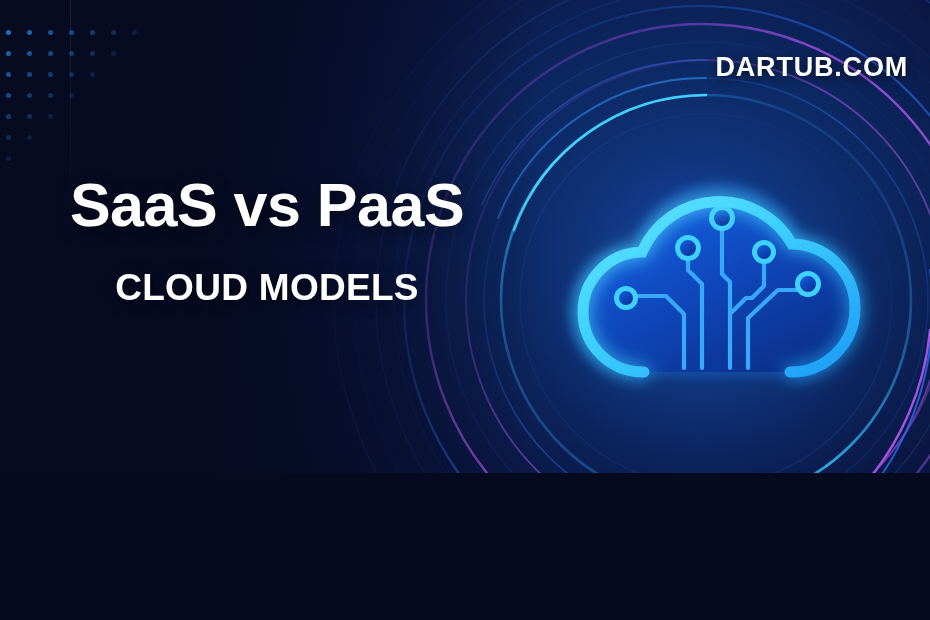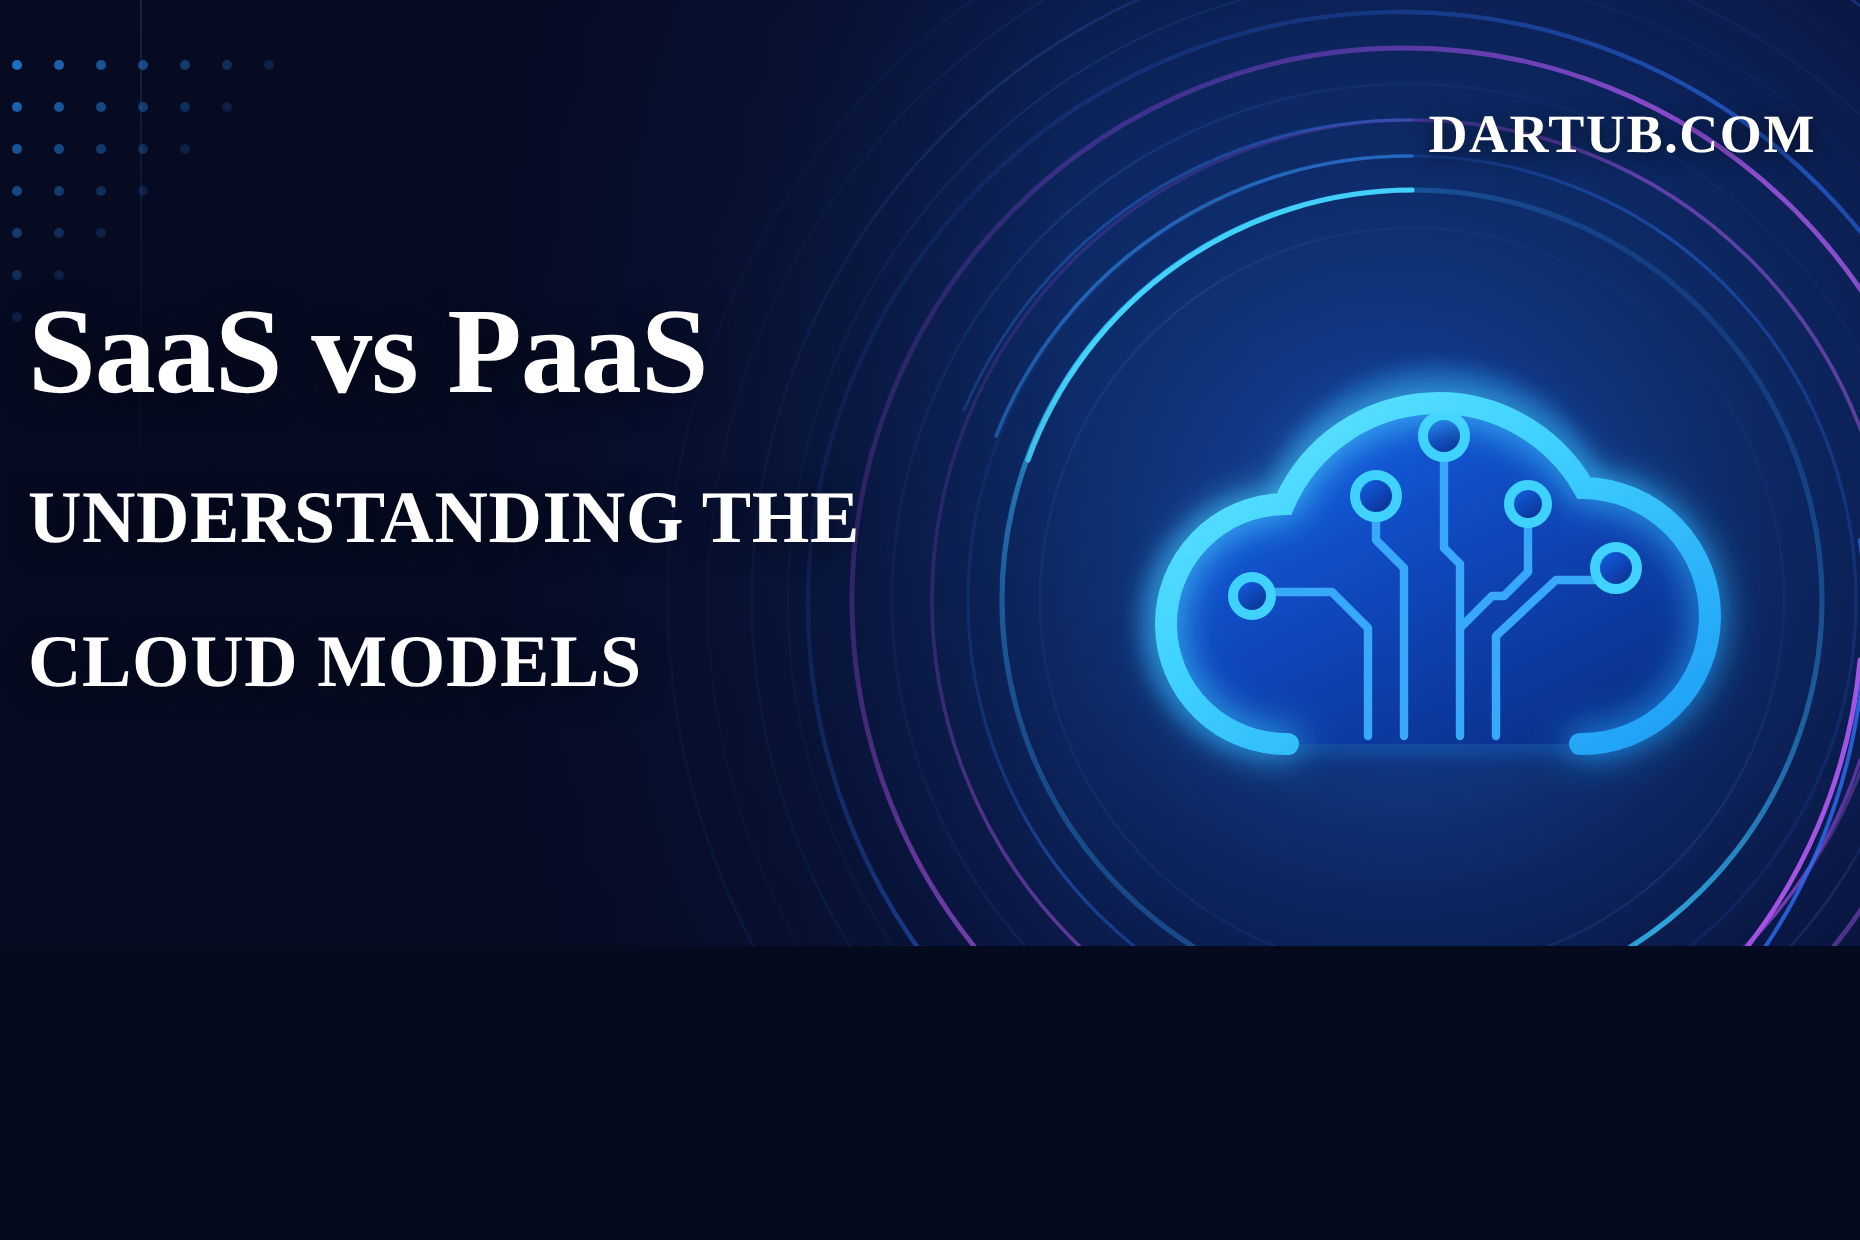--- a/index.html
+++ b/index.html
@@ -5,21 +5,21 @@
   html, body {
     margin: 0;
     padding: 0;
     background: #050a1e;
   }
   #poster {
     position: relative;
     width: 930px;
     height: 473px;
     overflow: hidden;
-    font-family: Liberation Serif, serif;
+    font-family: Liberation Sans, sans-serif;
     background: #060b22;
     user-select: none;
   }
 
   
   .bg-base {
     position: absolute;
     inset: 0;
     background:
       radial-gradient(ellipse 620px 560px at 74% 47%, #123a86 0%, #0d2a66 28%, #0a1744 55%, #070e2c 78%, #060b22 100%),
@@ -73,22 +73,23 @@
     top: 52px;
     font-size: 27px;
     font-weight: bold;
     letter-spacing: 0.8px;
     color: #ffffff;
     text-shadow: 0 2px 10px rgba(0,0,0,0.65);
   }
   .text-block {
     position: absolute;
     left: 14px;
-    top: 146px;
+    top: 174px;
     width: 506px;
+    text-align: center;
   }
   .title {
     color: #ffffff;
     font-size: 61px;
     font-weight: bold;
     line-height: 1.03;
     letter-spacing: -0.5px;
     text-shadow: 0 3px 16px rgba(0,0,0,0.55);
     margin: 0;
   }
@@ -288,18 +289,17 @@
       <span style="left: 84px; top: 84px; background: rgb(31, 111, 192); opacity: 0.85;"></span>
     </div>
 
   <div class="brand">DARTUB.COM</div>
 
   <div class="text-block">
     <h1 class="title">
       <span class="l1">SaaS vs PaaS</span>
     </h1>
     <div class="subtitle">
-      <span class="s1">UNDERSTANDING THE</span>
       <span class="s2">CLOUD MODELS</span>
     </div>
   </div>
 
 </div>
 
 </body></html>

